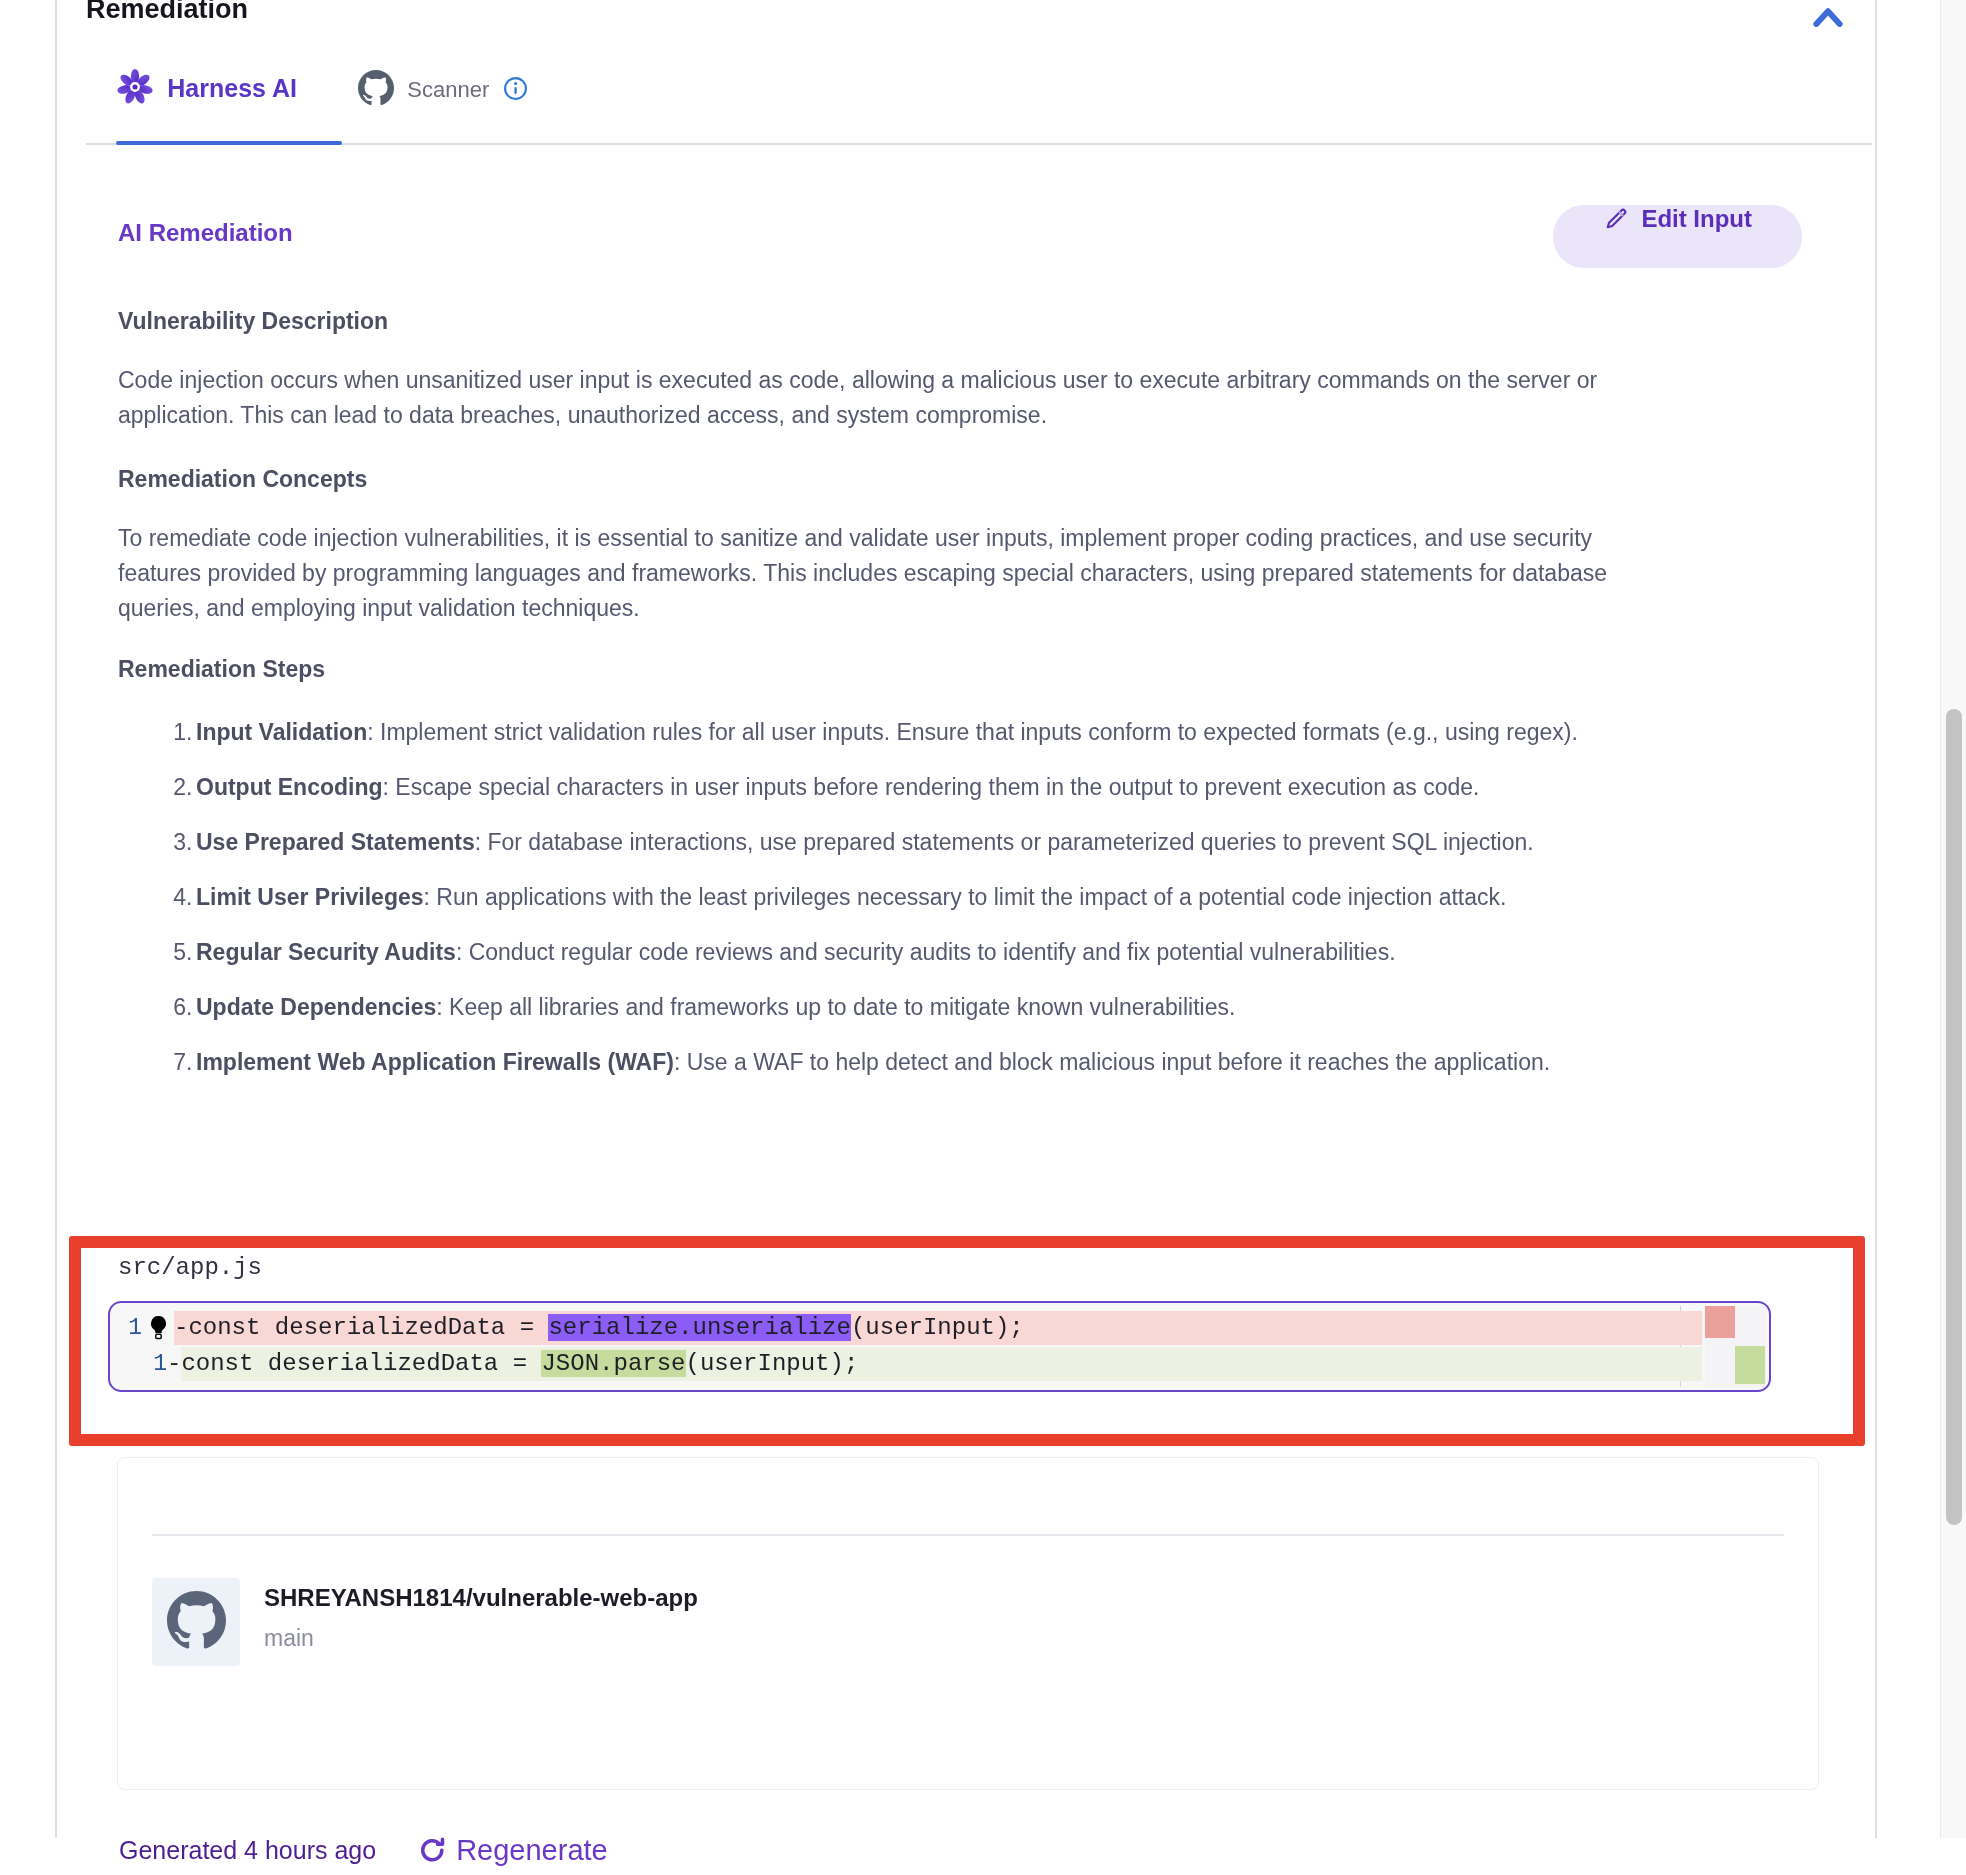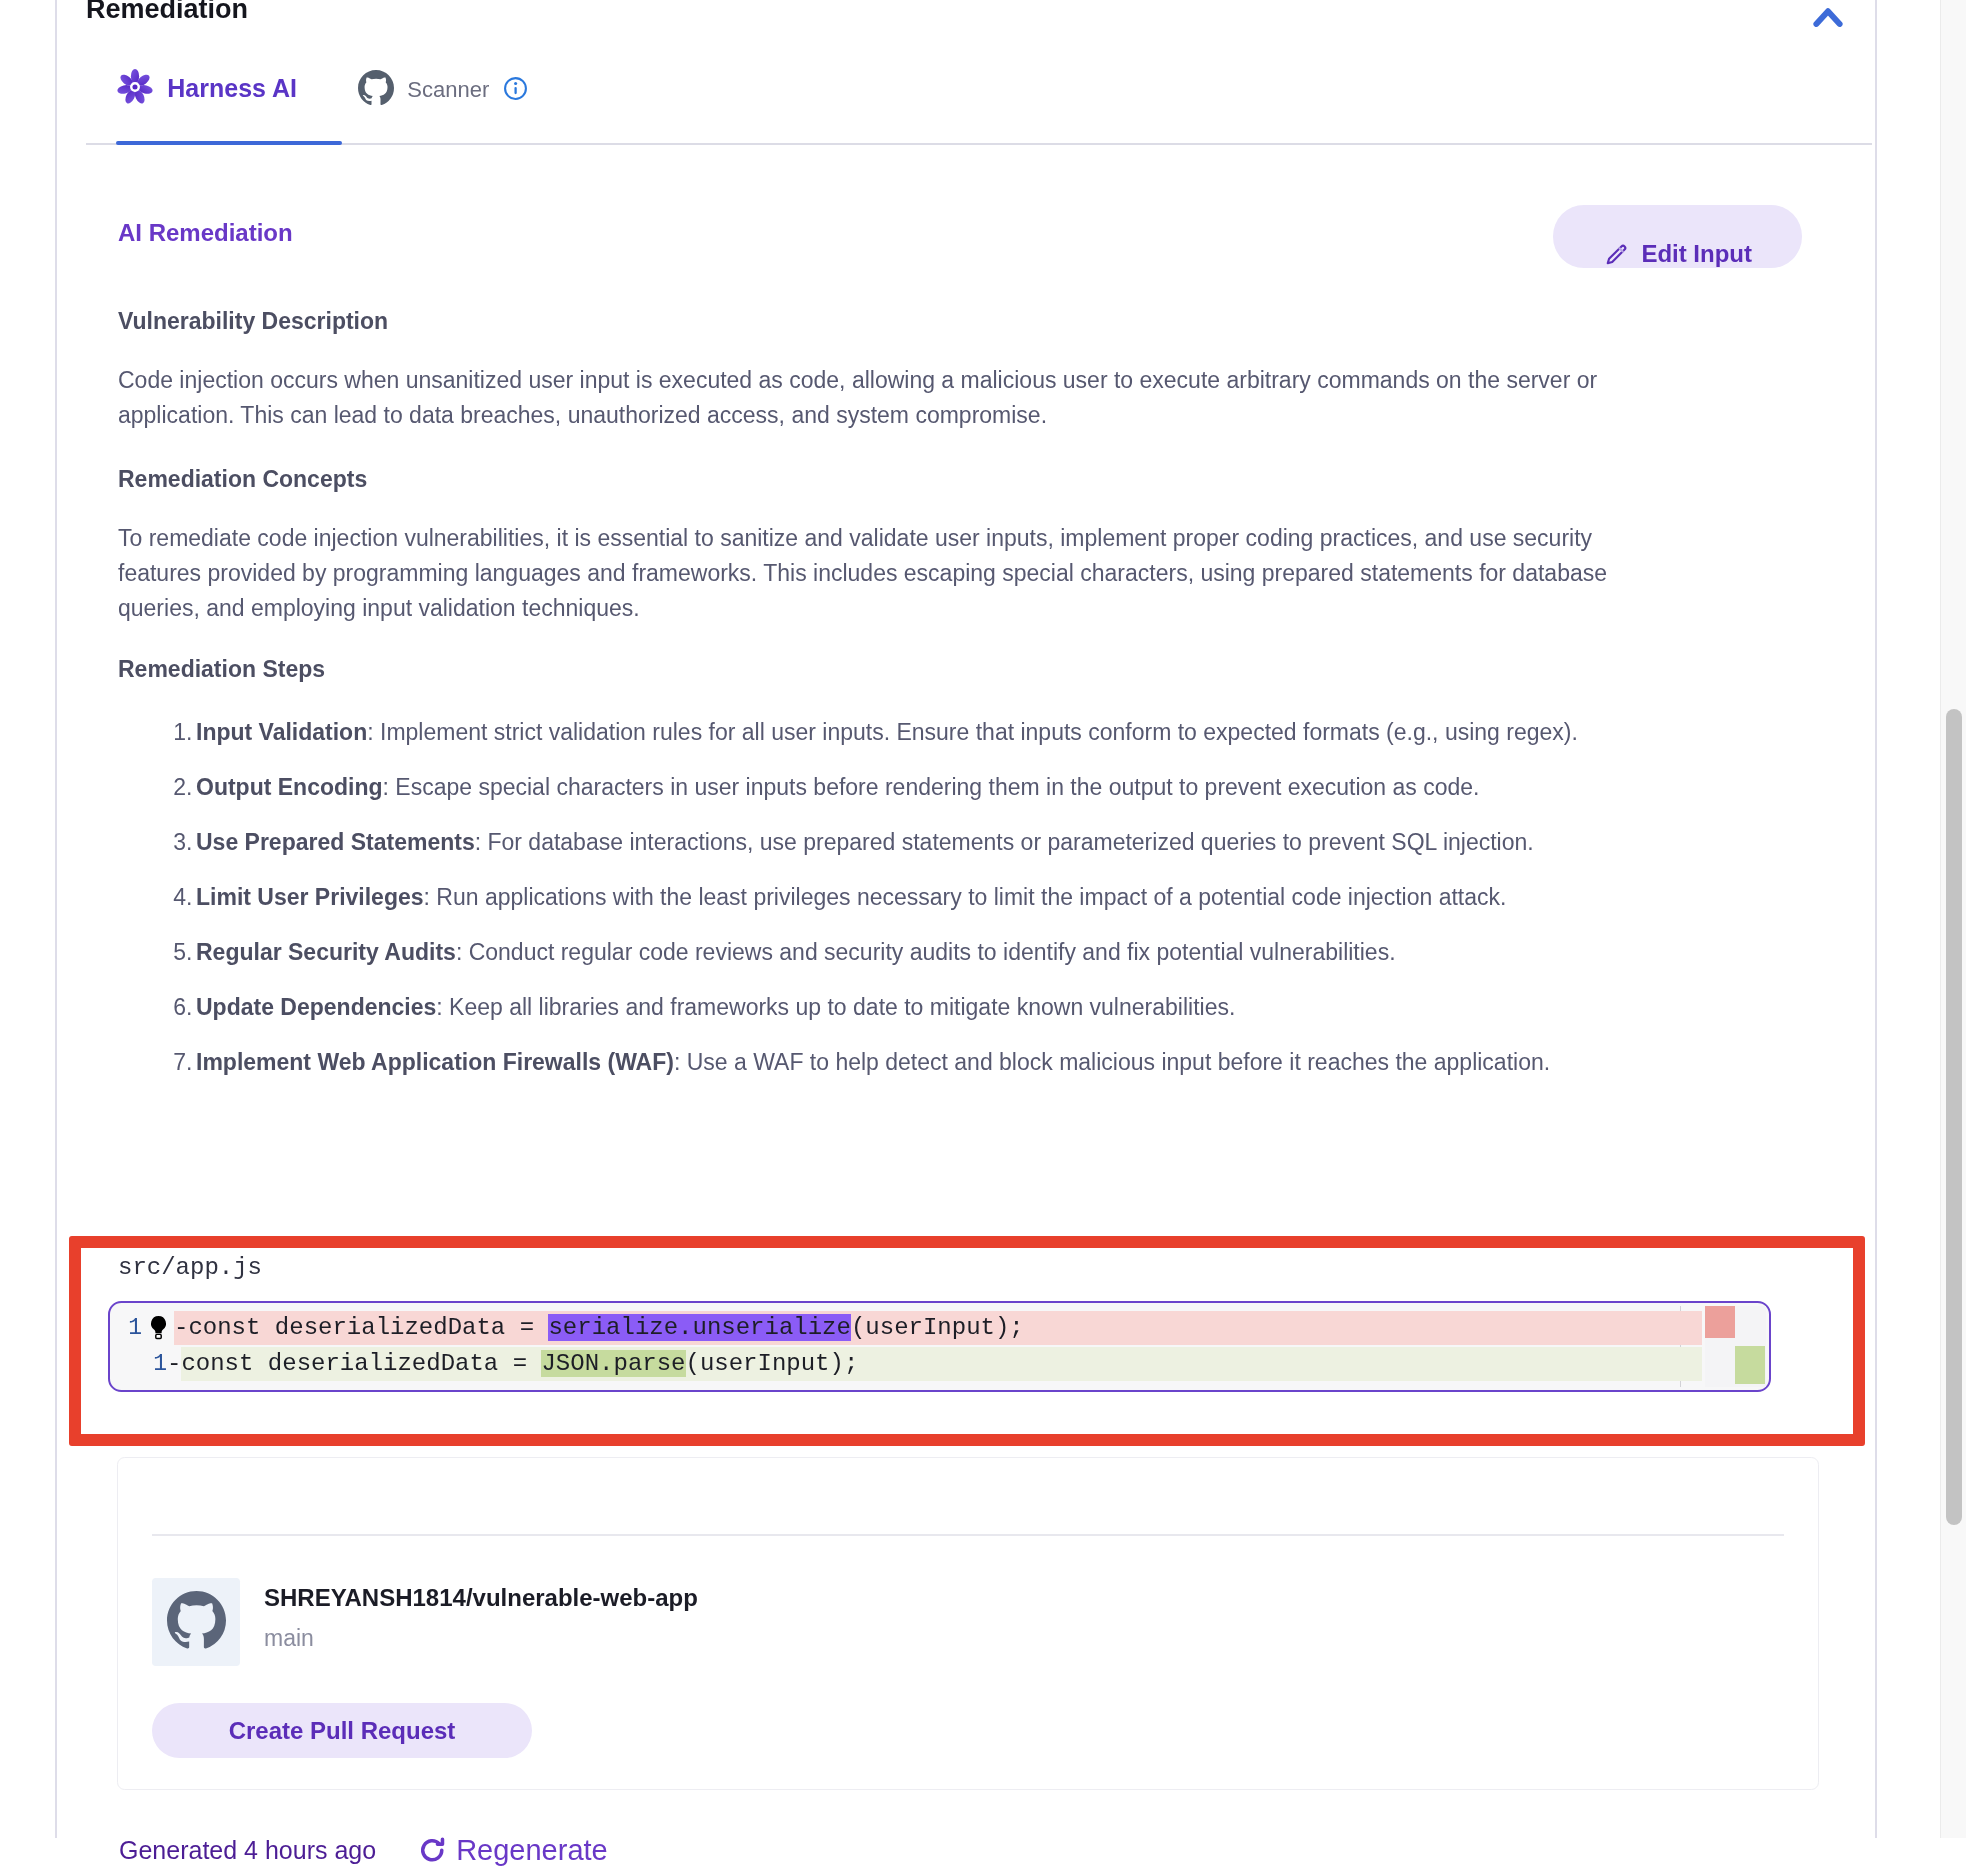--- a/index.html
+++ b/index.html
@@ -24,21 +24,21 @@
   .tabs { position:absolute; left:116px; top:68px; display:flex; gap:61px; align-items:flex-end; }
   .tab { display:flex; align-items:center; gap:13.3px; cursor:pointer; }
   .tab-label-active { font-size:25px; font-weight:600; color:#5a35c6; }
   .tab-label { font-size:22px; font-weight:500; color:#6b6d7f; }
   .tabs-border { position:absolute; left:86px; top:143px; width:1786px; height:1.9px; background:#dcdce6; }
   .tab-underline { position:absolute; left:116px; top:141px; width:226px; height:3.8px; background:#3d68d8; border-radius:1.9px; }
 
   .section-heading-purple { position:absolute; left:118px; top:219px; font-size:24px; font-weight:700; color:#6938c7; }
 
   .edit-input-btn { position:absolute; left:1553px; top:205px; width:249px; height:63px;
-                    border-radius:31px; background:#ebe5fa; display:flex; align-items:flex-end;
+                    border-radius:31px; background:#ebe5fa; display:flex; align-items:flex-start;
                     justify-content:center; gap:11.4px; cursor:pointer; border:none; }
   .edit-input-btn span { font-size:24px; font-weight:700; color:#5b2db8; }
 
   .h3 { font-size:23px; font-weight:700; color:#4c4e62; position:absolute; left:118px; }
   .body-text { position:absolute; left:118px; width:1522px; font-size:23px; line-height:35px; color:#565870; }
 
   .steps-list { position:absolute; left:118px; top:715px; width:1512px; }
   .step-item { position:relative; padding-left:78px; width:1505px; font-size:23px;
                line-height:35px; color:#565870; margin-bottom:20px; }
   .step-num { position:absolute; left:46px; top:0; width:28.5px; text-align:right; }
@@ -239,21 +239,20 @@
     <div class="pr-divider"></div>
     <div class="repo-avatar">
       <span>
         <svg width="59" height="59" viewBox="0 0 24 24" fill="#5b6579">
           <path d="M12 0C5.37 0 0 5.37 0 12c0 5.31 3.435 9.795 8.205 11.385.6.105.825-.255.825-.57 0-.285-.015-1.23-.015-2.235-3.015.555-3.795-.735-4.035-1.41-.135-.345-.72-1.41-1.23-1.695-.42-.225-1.02-.78-.015-.795.945-.015 1.62.87 1.845 1.23 1.08 1.815 2.805 1.305 3.495.99.105-.78.42-1.305.765-1.605-2.67-.3-5.46-1.335-5.46-5.925 0-1.305.465-2.385 1.23-3.225-.12-.3-.54-1.53.12-3.18 0 0 1.005-.315 3.3 1.23.96-.27 1.98-.405 3-.405s2.04.135 3 .405c2.295-1.56 3.3-1.23 3.3-1.23.66 1.65.24 2.88.12 3.18.765.84 1.23 1.905 1.23 3.225 0 4.605-2.805 5.625-5.475 5.925.435.375.81 1.095.81 2.22 0 1.605-.015 2.895-.015 3.3 0 .315.225.69.825.57A12.02 12.02 0 0 0 24 12c0-6.63-5.37-12-12-12z"></path>
         </svg>
       </span>
     </div>
     <div class="repo-name">SHREYANSH1814/vulnerable-web-app</div>
     <div class="repo-branch">main</div>
-    <button class="create-pr-btn">Create Pull Request</button>
   </div>
 
   <div class="footer">
     <span class="generated-text">Generated 4 hours ago</span>
     <span class="regen">
       <span style="display:flex;">
         <svg width="28.5" height="28.5" viewBox="0 0 24 24">
           <path d="M20 12a8 8 0 1 1-2.2-5.5" fill="none" stroke="#6938c7" stroke-width="3" stroke-linecap="round"></path>
           <path d="M20.6 2.8v4.2h-4.2" fill="none" stroke="#6938c7" stroke-width="3" stroke-linecap="round" stroke-linejoin="round"></path>
         </svg>

